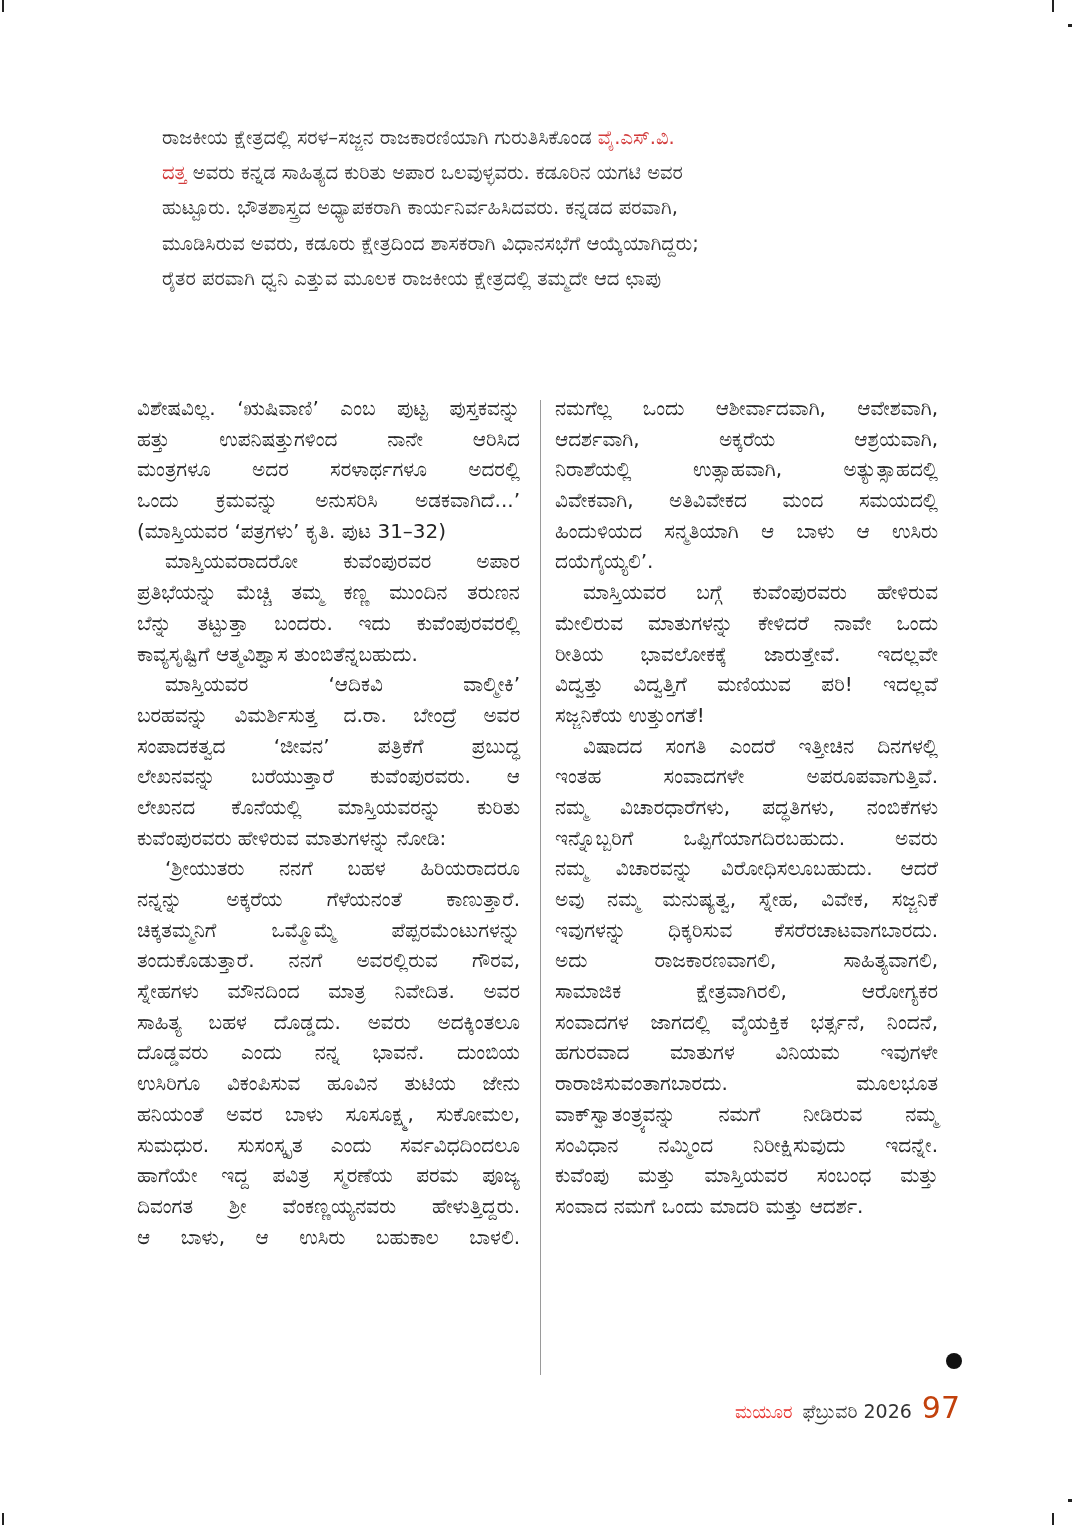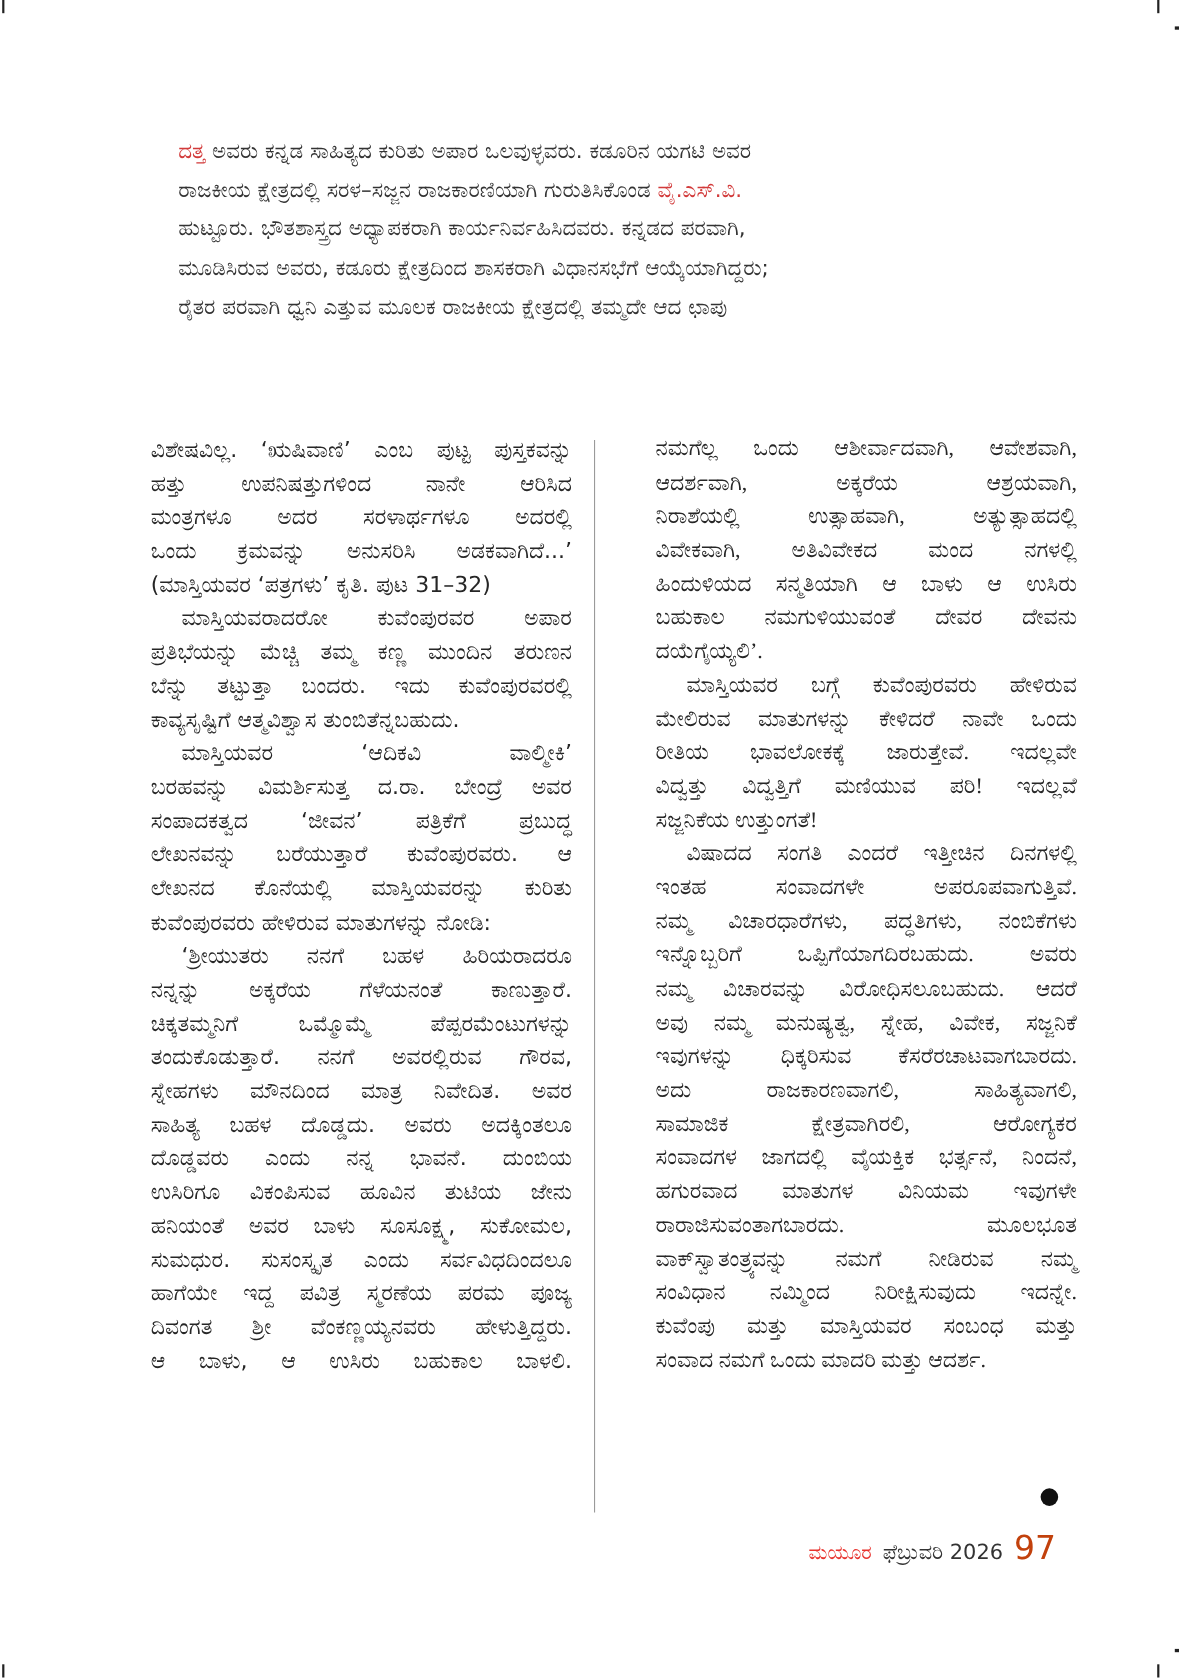--- a/index.html
+++ b/index.html
@@ -17,21 +17,21 @@
     letter-spacing: 0px;
   }
   .intro .line { display: block; white-space: nowrap; }
   .accent { color: #d23a3a; }
 
   .col {
     position: absolute; top: 393px; width: 410px;
     font-size: 20px; line-height: 30.7px; color: #262626;
   }
   .col-left { left: 110px; }
-  .col-right { left: 569px; font-family: Liberation Serif, serif; }
+  .col-right { left: 528px; }
   .col .line { display: block; white-space: nowrap; text-align: justify; text-align-last: justify; height: 30.7px; overflow: visible; margin-left: 27px; }
   .col .line.last { text-align-last: left; }
   .col .line.indent { padding-left: 28px; }
 
   .divider {
     position: absolute; left: 540px; top: 400px; width: 1px; height: 975px;
     background: #9a9a9a;
   }
   .end-bullet {
     position: absolute; left: 946px; top: 1353px; width: 16px; height: 16px;
@@ -49,22 +49,22 @@
 <body>
 
 <div class="crop v" style="left:2px;top:0;"></div>
 <div class="crop v" style="left:1052px;top:0;"></div>
 <div class="crop h" style="left:1068px;top:24px;"></div>
 <div class="crop h" style="left:1068px;top:1499px;"></div>
 <div class="crop v" style="left:2px;top:1513px;"></div>
 <div class="crop v" style="left:1052px;top:1513px;"></div>
 
 <div class="intro" id="intro">
+    <span class="line"><span>ರಾಜಕೀಯ ಕ್ಷೇತ್ರದಲ್ಲಿ ಸರಳ–ಸಜ್ಜನ ರಾಜಕಾರಣಿಯಾಗಿ ಗುರುತಿಸಿಕೊಂಡ </span><span class="accent">ವೈ.ಎಸ್.ವಿ.</span></span>
     <span class="line"><span class="accent">ದತ್ತ</span><span> ಅವರು ಕನ್ನಡ ಸಾಹಿತ್ಯದ ಕುರಿತು ಅಪಾರ ಒಲವುಳ್ಳವರು. ಕಡೂರಿನ ಯಗಟಿ ಅವರ</span></span>
-    <span class="line"><span>ರಾಜಕೀಯ ಕ್ಷೇತ್ರದಲ್ಲಿ ಸರಳ–ಸಜ್ಜನ ರಾಜಕಾರಣಿಯಾಗಿ ಗುರುತಿಸಿಕೊಂಡ </span><span class="accent">ವೈ.ಎಸ್.ವಿ.</span></span>
     <span class="line"><span>ಹುಟ್ಟೂರು. ಭೌತಶಾಸ್ತ್ರದ ಅಧ್ಯಾಪಕರಾಗಿ ಕಾರ್ಯನಿರ್ವಹಿಸಿದವರು. ಕನ್ನಡದ ಪರವಾಗಿ,</span></span>
     <span class="line"><span>ಮೂಡಿಸಿರುವ ಅವರು, ಕಡೂರು ಕ್ಷೇತ್ರದಿಂದ ಶಾಸಕರಾಗಿ ವಿಧಾನಸಭೆಗೆ ಆಯ್ಕೆಯಾಗಿದ್ದರು;</span></span>
     <span class="line"><span>ರೈತರ ಪರವಾಗಿ ಧ್ವನಿ ಎತ್ತುವ ಮೂಲಕ ರಾಜಕೀಯ ಕ್ಷೇತ್ರದಲ್ಲಿ ತಮ್ಮದೇ ಆದ ಛಾಪು</span></span>
   </div>
 
 <div class="col col-left" id="col-left">
     <span class="line">ವಿಶೇಷವಿಲ್ಲ. ‘ಋಷಿವಾಣಿ’ ಎಂಬ ಪುಟ್ಟ ಪುಸ್ತಕವನ್ನು</span>
     <span class="line">ಹತ್ತು ಉಪನಿಷತ್ತುಗಳಿಂದ ನಾನೇ ಆರಿಸಿದ</span>
     <span class="line">ಮಂತ್ರಗಳೂ ಅದರ ಸರಳಾರ್ಥಗಳೂ ಅದರಲ್ಲಿ</span>
     <span class="line">ಒಂದು ಕ್ರಮವನ್ನು ಅನುಸರಿಸಿ ಅಡಕವಾಗಿದೆ...’</span>
@@ -91,23 +91,22 @@
     <span class="line">ಸುಮಧುರ. ಸುಸಂಸ್ಕೃತ ಎಂದು ಸರ್ವವಿಧದಿಂದಲೂ</span>
     <span class="line">ಹಾಗೆಯೇ ಇದ್ದ ಪವಿತ್ರ ಸ್ಮರಣೆಯ ಪರಮ ಪೂಜ್ಯ</span>
     <span class="line">ದಿವಂಗತ ಶ್ರೀ ವೆಂಕಣ್ಣಯ್ಯನವರು ಹೇಳುತ್ತಿದ್ದರು.</span>
     <span class="line">ಆ ಬಾಳು, ಆ ಉಸಿರು ಬಹುಕಾಲ ಬಾಳಲಿ.</span>
   </div>
 <div class="divider"></div>
 <div class="col col-right" id="col-right">
     <span class="line">ನಮಗೆಲ್ಲ ಒಂದು ಆಶೀರ್ವಾದವಾಗಿ, ಆವೇಶವಾಗಿ,</span>
     <span class="line">ಆದರ್ಶವಾಗಿ, ಅಕ್ಕರೆಯ ಆಶ್ರಯವಾಗಿ,</span>
     <span class="line">ನಿರಾಶೆಯಲ್ಲಿ ಉತ್ಸಾಹವಾಗಿ, ಅತ್ಯುತ್ಸಾಹದಲ್ಲಿ</span>
-    <span class="line">ವಿವೇಕವಾಗಿ, ಅತಿವಿವೇಕದ ಮಂದ ನಗಳಲ್ಲಿ</span>
+    <span class="line">ವಿವೇಕವಾಗಿ, ಅತಿವಿವೇಕದ ಮಂದ ಸಮಯದಲ್ಲಿ</span>
     <span class="line">ಹಿಂದುಳಿಯದ ಸನ್ಮತಿಯಾಗಿ ಆ ಬಾಳು ಆ ಉಸಿರು</span>
-    <span class="line">ಬಹುಕಾಲ ನಮಗುಳಿಯುವಂತೆ ದೇವರ ದೇವನು</span>
     <span class="line last">ದಯೆಗೈಯ್ಯಲಿ’.</span>
     <span class="line indent">ಮಾಸ್ತಿಯವರ ಬಗ್ಗೆ ಕುವೆಂಪುರವರು ಹೇಳಿರುವ</span>
     <span class="line">ಮೇಲಿರುವ ಮಾತುಗಳನ್ನು ಕೇಳಿದರೆ ನಾವೇ ಒಂದು</span>
     <span class="line">ರೀತಿಯ ಭಾವಲೋಕಕ್ಕೆ ಜಾರುತ್ತೇವೆ. ಇದಲ್ಲವೇ</span>
     <span class="line">ವಿದ್ವತ್ತು ವಿದ್ವತ್ತಿಗೆ ಮಣಿಯುವ ಪರಿ! ಇದಲ್ಲವೆ</span>
     <span class="line last">ಸಜ್ಜನಿಕೆಯ ಉತ್ತುಂಗತೆ!</span>
     <span class="line indent">ವಿಷಾದದ ಸಂಗತಿ ಎಂದರೆ ಇತ್ತೀಚಿನ ದಿನಗಳಲ್ಲಿ</span>
     <span class="line">ಇಂತಹ ಸಂವಾದಗಳೇ ಅಪರೂಪವಾಗುತ್ತಿವೆ.</span>
     <span class="line">ನಮ್ಮ ವಿಚಾರಧಾರೆಗಳು, ಪದ್ಧತಿಗಳು, ನಂಬಿಕೆಗಳು</span>
     <span class="line">ಇನ್ನೊಬ್ಬರಿಗೆ ಒಪ್ಪಿಗೆಯಾಗದಿರಬಹುದು. ಅವರು</span>

